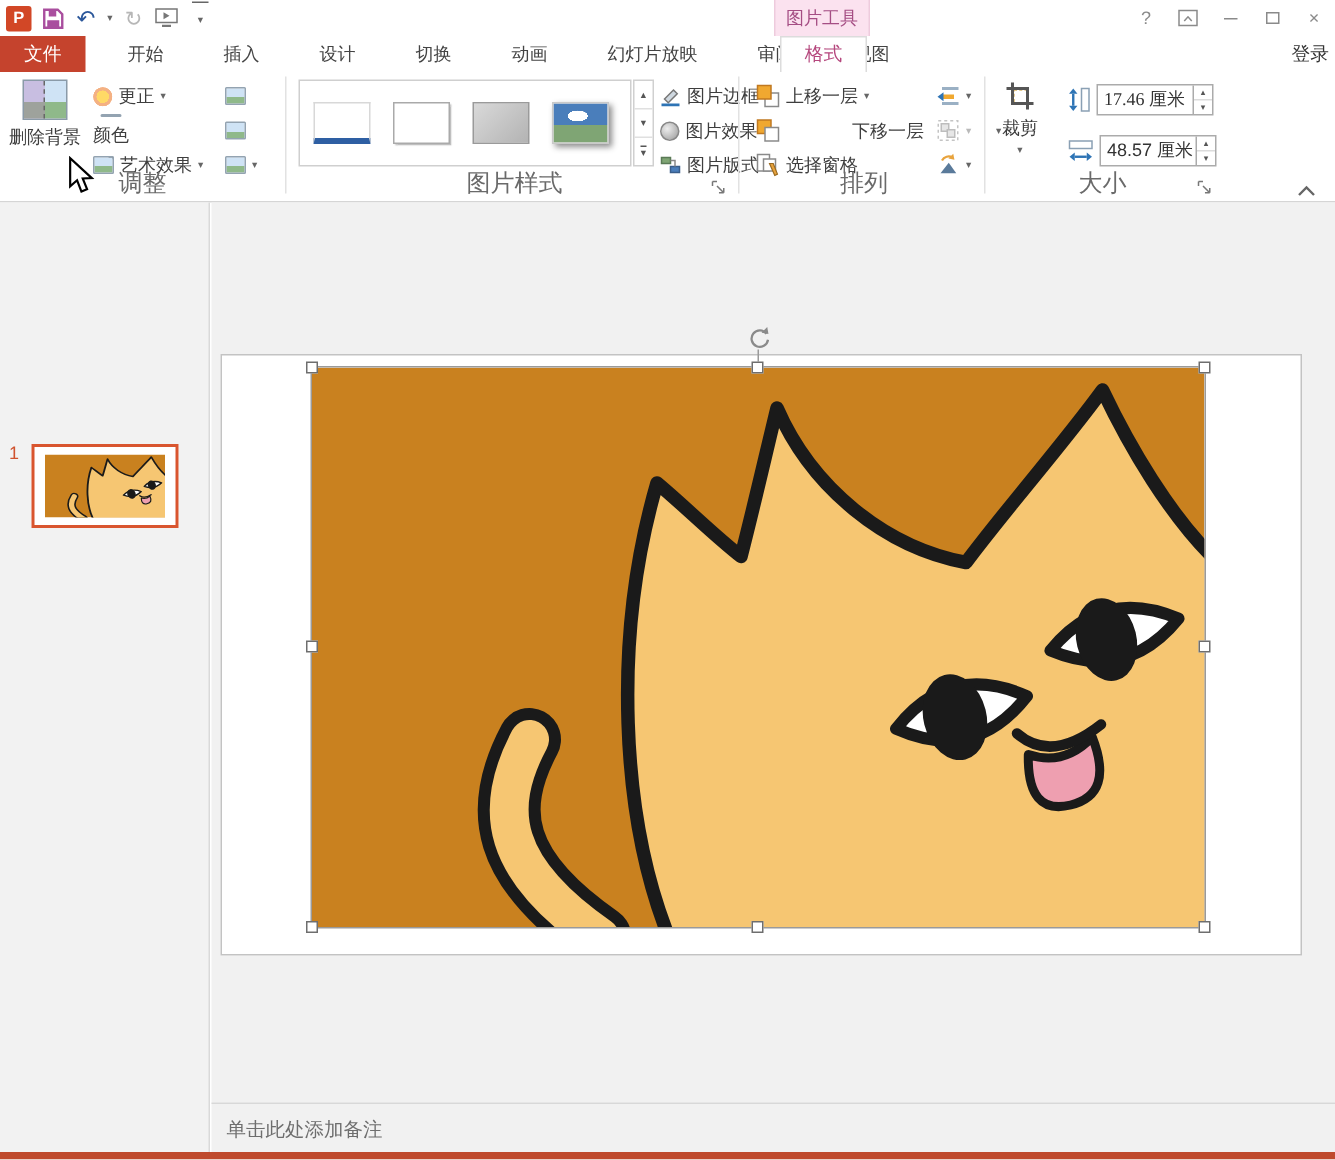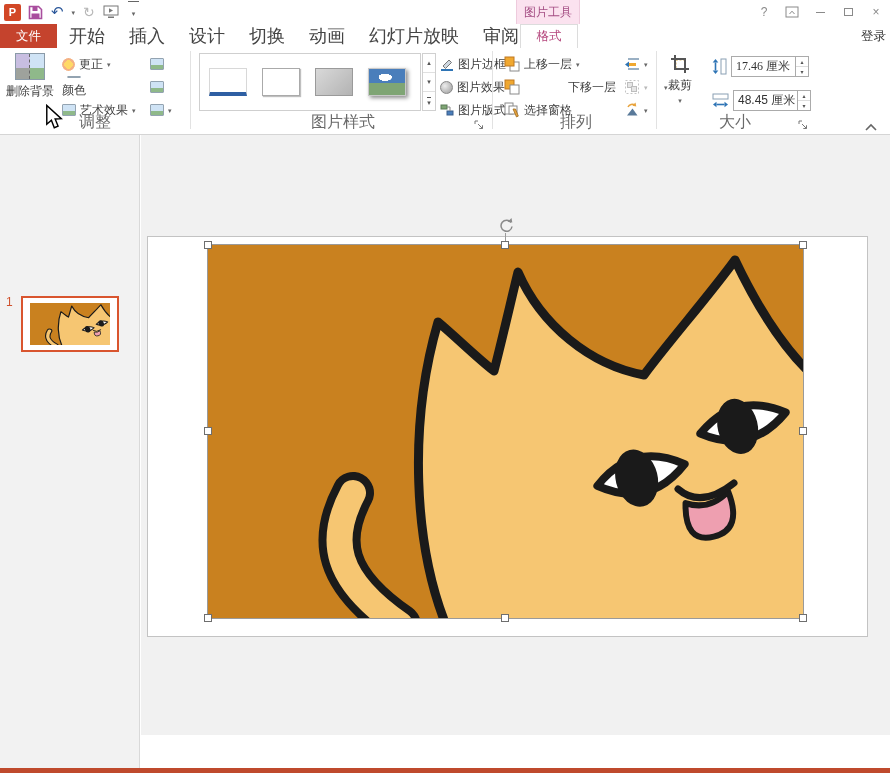--- a/index.html
+++ b/index.html
@@ -19,21 +19,21 @@
   .app-title { position:absolute; left:186px; top:0; height:24px; line-height:24px; color:#9b9b9b; font-size:12px; white-space:nowrap; }
   .ctx-badge { position:absolute; left:516px; top:0; width:64px; height:24px; background:#FBE2EF; border-left:1px solid #eecbdd; border-right:1px solid #eecbdd; color:#A54E84; font-size:12px; display:flex; align-items:center; justify-content:center; }
   .winbtns { position:absolute; right:0; top:0; height:24px; display:flex; align-items:center; }
   .wbtn { width:28px; height:22px; display:flex; align-items:center; justify-content:center; color:#8a8a8a; font-size:12px; }
   .max-box { width:9px; height:8px; border:1px solid #8a8a8a; }
   .min-bar { width:9px; height:1px; background:#8a8a8a; }
 
   
   .tabrow { position:absolute; left:0; top:24px; width:890px; height:24px; background:#fff; display:flex; }
   .file-tab { width:57px; height:24px; background:#C5432D; color:#fff; display:flex; align-items:center; justify-content:center; font-size:12.5px; }
-  .tab { padding:0 12px; height:24px; display:flex; align-items:center; color:#444; font-size:18px; margin-left:0; }
+  .tab { padding:0 12px; height:24px; display:flex; align-items:center; color:#444; font-size:12px; margin-left:16px; }
   .format-tab { position:absolute; left:520px; top:0; width:58px; height:24px; background:#fff; border:1px solid #dcdcdc; border-bottom:none; color:#B5477D; display:flex; align-items:center; justify-content:center; font-size:12.5px; }
   .signin { position:absolute; right:4px; top:0; height:24px; line-height:24px; color:#333; font-size:12.5px; }
 
   
   .ribbon { position:absolute; left:0; top:48px; width:890px; height:87px; background:#fff; border-bottom:1px solid #d5d5d5; }
   .vsep { position:absolute; top:3px; width:1px; height:78px; background:#e2e2e2; }
   .grp { position:absolute; top:0; height:86px; }
   .grp-label { position:absolute; bottom:1px; left:0; width:100%; text-align:center; color:#6a6a6a; font-size:16px; }
   .bigbtn { position:absolute; display:flex; flex-direction:column; align-items:center; gap:3px; }
   .bigbtn .lbl { font-size:12px; color:#3e3e3e; text-align:center; }
@@ -380,21 +380,21 @@
         </div>
       </div>
       <div class="rrow" style="left:52px;top:41px;">
         <svg width="17" height="15">
           <rect x="1" y="1" width="15" height="5" fill="none" stroke="#8aa0b4"></rect>
           <path d="M1 11.5 l3.5 -2.8 v5.6 z" fill="#2E74B5"></path>
           <rect x="4.5" y="10.7" width="8" height="1.6" fill="#2E74B5"></rect>
           <path d="M16 11.5 l-3.5 -2.8 v5.6 z" fill="#2E74B5"></path>
         </svg>
         <div class="spinbox">
-          <div class="spinval">48.45 厘米</div>
+          <div class="spinval">48.57 厘米</div>
           <div class="spincol">
             <span>▴</span>
             <span>▾</span>
           </div>
         </div>
       </div>
       <div class="grp-label" style="left:20px;width:110px;">大小</div>
       <svg class="dlg" style="left:138px;top:72px;">
         <path d="M1 1 H4 M1 1 V4" stroke="#777" fill="none"></path>
         <path d="M4 4 L8.5 8.5 M8.5 8.5 v-3.2 M8.5 8.5 h-3.2" stroke="#777" fill="none"></path>
@@ -431,20 +431,23 @@
   </svg>
   <div class="handle" style="left:204px;top:241px;"></div>
   <div class="handle" style="left:501px;top:241px;"></div>
   <div class="handle" style="left:799px;top:241px;"></div>
   <div class="handle" style="left:204px;top:427px;"></div>
   <div class="handle" style="left:799px;top:427px;"></div>
   <div class="handle" style="left:204px;top:614px;"></div>
   <div class="handle" style="left:501px;top:614px;"></div>
   <div class="handle" style="left:799px;top:614px;"></div>
 
+  <div class="notes">
+    <div class="notes-text">单击此处添加备注</div>
+  </div>
 
   <div class="statusbar"></div>
 
   <svg class="cursor" width="18" height="26" viewBox="0 0 12 18">
     <path d="M1 1 L1 14 L4.2 11.2 L6.2 16.4 L8.8 15.3 L6.8 10.4 L11 10.2 Z" fill="#fff" stroke="#000" stroke-width="1"></path>
   </svg>
 
 </div>
 
 </body></html>

